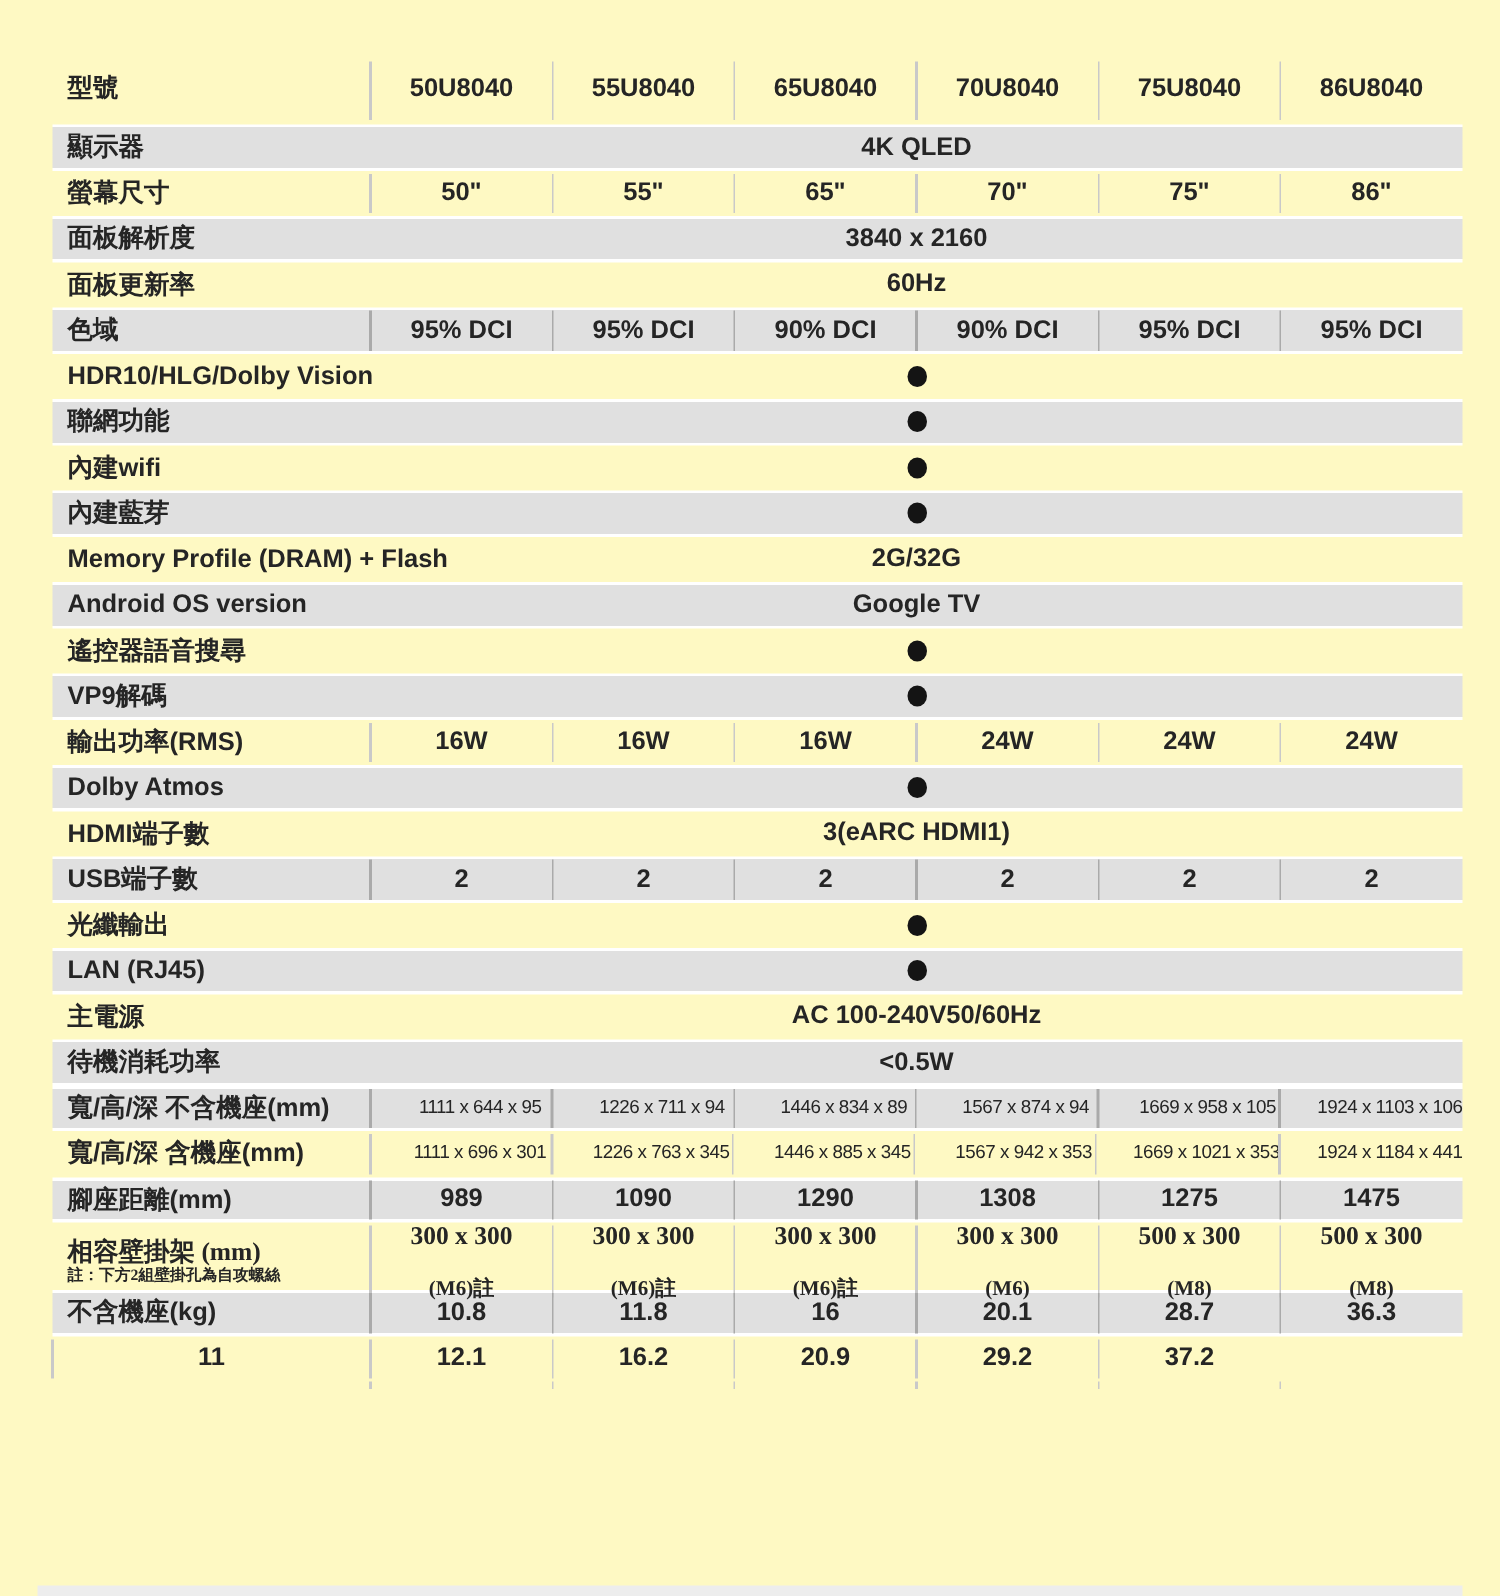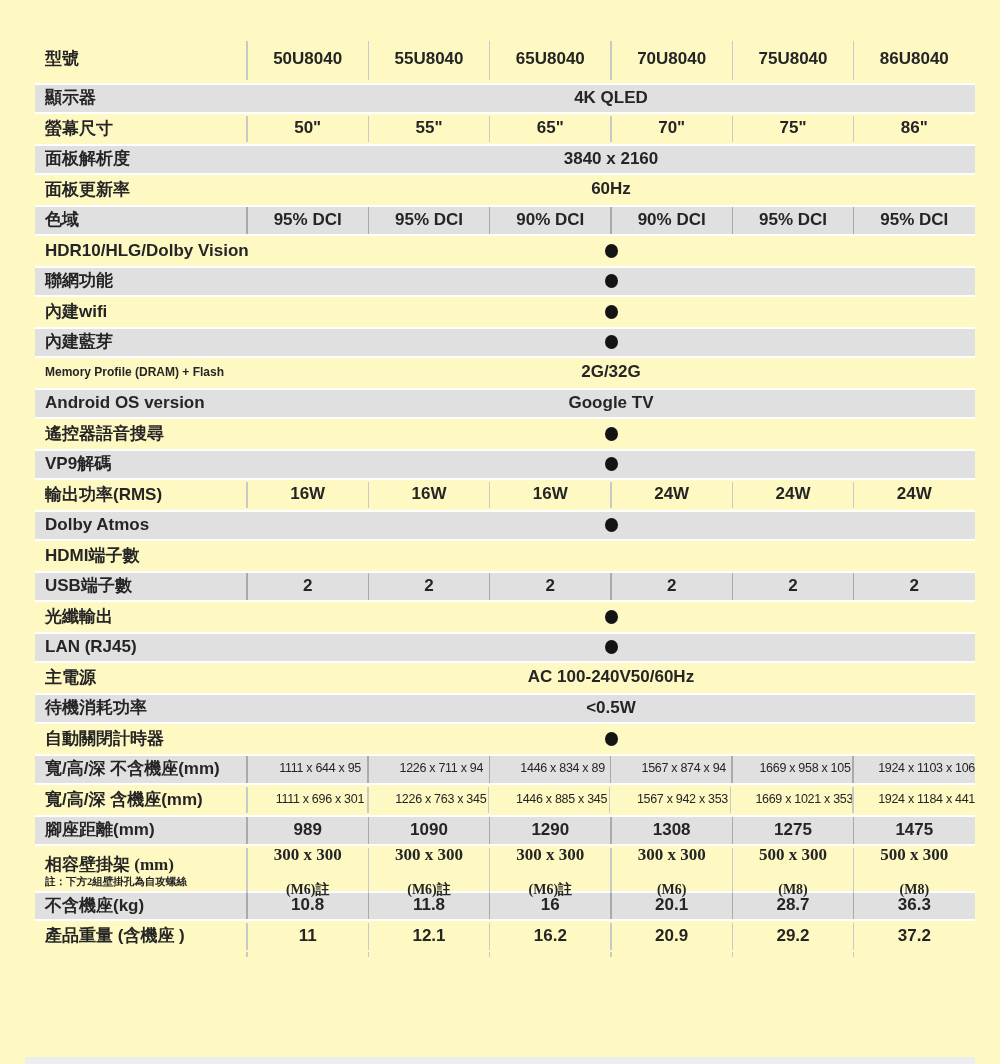--- a/index.html
+++ b/index.html
@@ -20,21 +20,21 @@
   .row.stub{height:5px;}
   .row.shaded{
     background:linear-gradient(#fff 0,#fff 2px,var(--shade) 2px,
       var(--shade) calc(100% - 2px),#fff calc(100% - 2px),#fff 100%);
   }
   .lbl{
     display:flex;flex-direction:column;justify-content:center;align-items:flex-start;
     padding-left:10px;font-size:17px;font-weight:600;line-height:1.15;white-space:nowrap;
   }
   .lbl-text{line-height:1.15;}
-  .small-lbl .lbl-text{font-size:12px;}
+  .small-lbl .lbl-text{font-size:17px;}
   .note{font-size:10.5px;font-weight:700;margin-top:2px;line-height:1;text-align:right;}
   .cell{
     position:relative;display:flex;flex-direction:column;align-items:center;justify-content:center;
     font-size:17px;font-weight:600;white-space:nowrap;line-height:1.1;
   }
   .cell::before{
     content:"";position:absolute;left:-0.75px;top:2px;bottom:2px;width:1.5px;
     background:var(--divider_light);
   }
   .shaded .cell::before{background:var(--divider_dark);}
@@ -237,20 +237,23 @@
           <div class="lbl-text">Dolby Atmos</div>
         </div>
         <div class="cell span-cell">
           <div class="dot"></div>
         </div>
       </div>
       <div class="row">
         <div class="lbl">
           <div class="lbl-text">HDMI端子數</div>
         </div>
+        <div class="cell span-cell">
+          <div class="v">3(eARC HDMI1)</div>
+        </div>
       </div>
       <div class="row shaded">
         <div class="lbl">
           <div class="lbl-text">USB端子數</div>
         </div>
         <div class="cell">
           <div class="v">2</div>
         </div>
         <div class="cell">
           <div class="v">2</div>
@@ -291,28 +294,20 @@
         <div class="cell span-cell">
           <div class="v">AC 100-240V50/60Hz</div>
         </div>
       </div>
       <div class="row shaded">
         <div class="lbl">
           <div class="lbl-text">待機消耗功率</div>
         </div>
         <div class="cell span-cell">
           <div class="v">&lt;0.5W</div>
-        </div>
-      </div>
-      <div class="row">
-        <div class="lbl">
-          <div class="lbl-text">自動關閉計時器</div>
-        </div>
-        <div class="cell span-cell">
-          <div class="dot"></div>
         </div>
       </div>
       <div class="row shaded">
         <div class="lbl">
           <div class="lbl-text">寬/高/深 不含機座(mm)</div>
         </div>
         <div class="cell small-val">
           <div class="v">1111 x 644 x 95</div>
         </div>
         <div class="cell small-val">
@@ -424,23 +419,20 @@
           <div class="v">20.1</div>
         </div>
         <div class="cell">
           <div class="v">28.7</div>
         </div>
         <div class="cell">
           <div class="v">36.3</div>
         </div>
       </div>
       <div class="row">
-        <div class="lbl">
-          <div class="lbl-text">產品重量 (含機座 )</div>
-        </div>
         <div class="cell">
           <div class="v">11</div>
         </div>
         <div class="cell">
           <div class="v">12.1</div>
         </div>
         <div class="cell">
           <div class="v">16.2</div>
         </div>
         <div class="cell">

